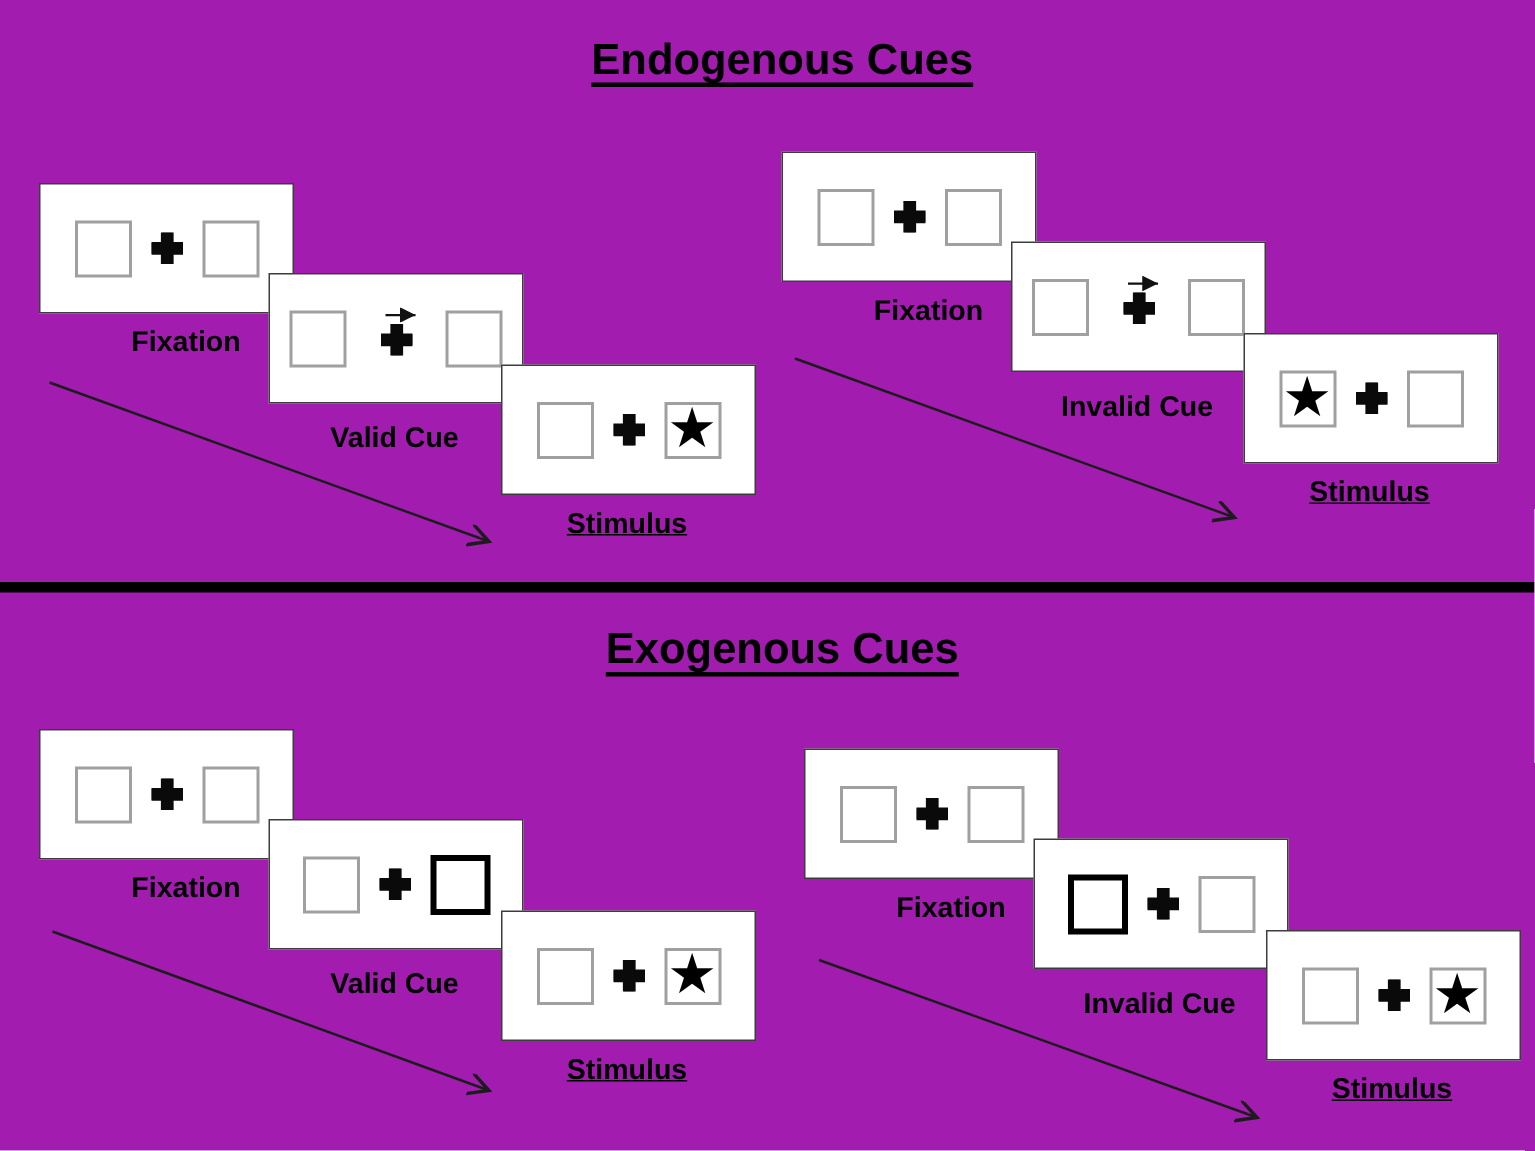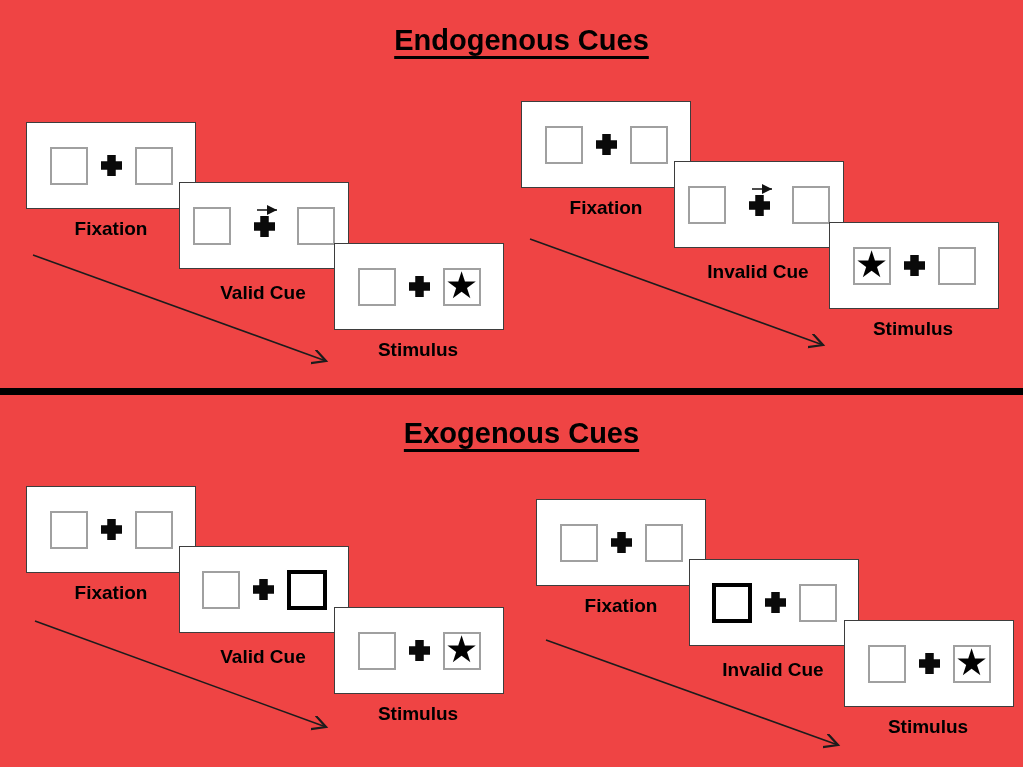--- a/index.html
+++ b/index.html
@@ -1,17 +1,17 @@
 <!DOCTYPE html>
 <html><head>
 <meta charset="utf-8">
 <style>
   html,body{margin:0;padding:0;background:#fff;}
   .canvas{
-    position:relative;width:1023px;height:767px;background:#ef4444;
+    position:relative;width:1023px;height:767px;background:#a21caf;
     overflow:hidden;font-family:"Liberation Sans",sans-serif;color:#000;
   }
   .title{
     position:absolute;left:10px;width:100%;text-align:center;
     font-size:29px;font-weight:bold;
     text-decoration:underline;text-decoration-thickness:3px;text-underline-offset:6px;
   }
   .title-1{top:24px;}
   .title-2{top:417px;}
   .divider{position:absolute;left:0;top:388px;width:1023px;height:7px;background:#000;}
@@ -45,23 +45,23 @@
 
   .star{
     font-size:37px;line-height:34px;color:#000;
     font-family:"DejaVu Sans",sans-serif;transform:translateY(-1px);
   }
 
   .plabel{
     position:absolute;width:168px;text-align:center;
     font-size:19px;font-weight:bold;white-space:nowrap;
   }
-  .pl1{left:1px;top:96px;}
+  .pl1{left:14px;top:96px;}
   .pl2{left:153px;top:160px;}
-  .pl3{left:308px;top:217px;}
+  .pl3{left:308px;top:217px;text-decoration:underline;}
 
   .longarrow{position:absolute;left:0;top:127px;overflow:visible;}
   .defs-holder{position:absolute;width:0;height:0;overflow:hidden;}
 </style>
 </head>
 <body>
 
 <svg class="defs-holder" aria-hidden="true">
   <defs>
     <marker id="ah-open" markerWidth="12" markerHeight="12" refX="8.5" refY="4.5" orient="auto">

